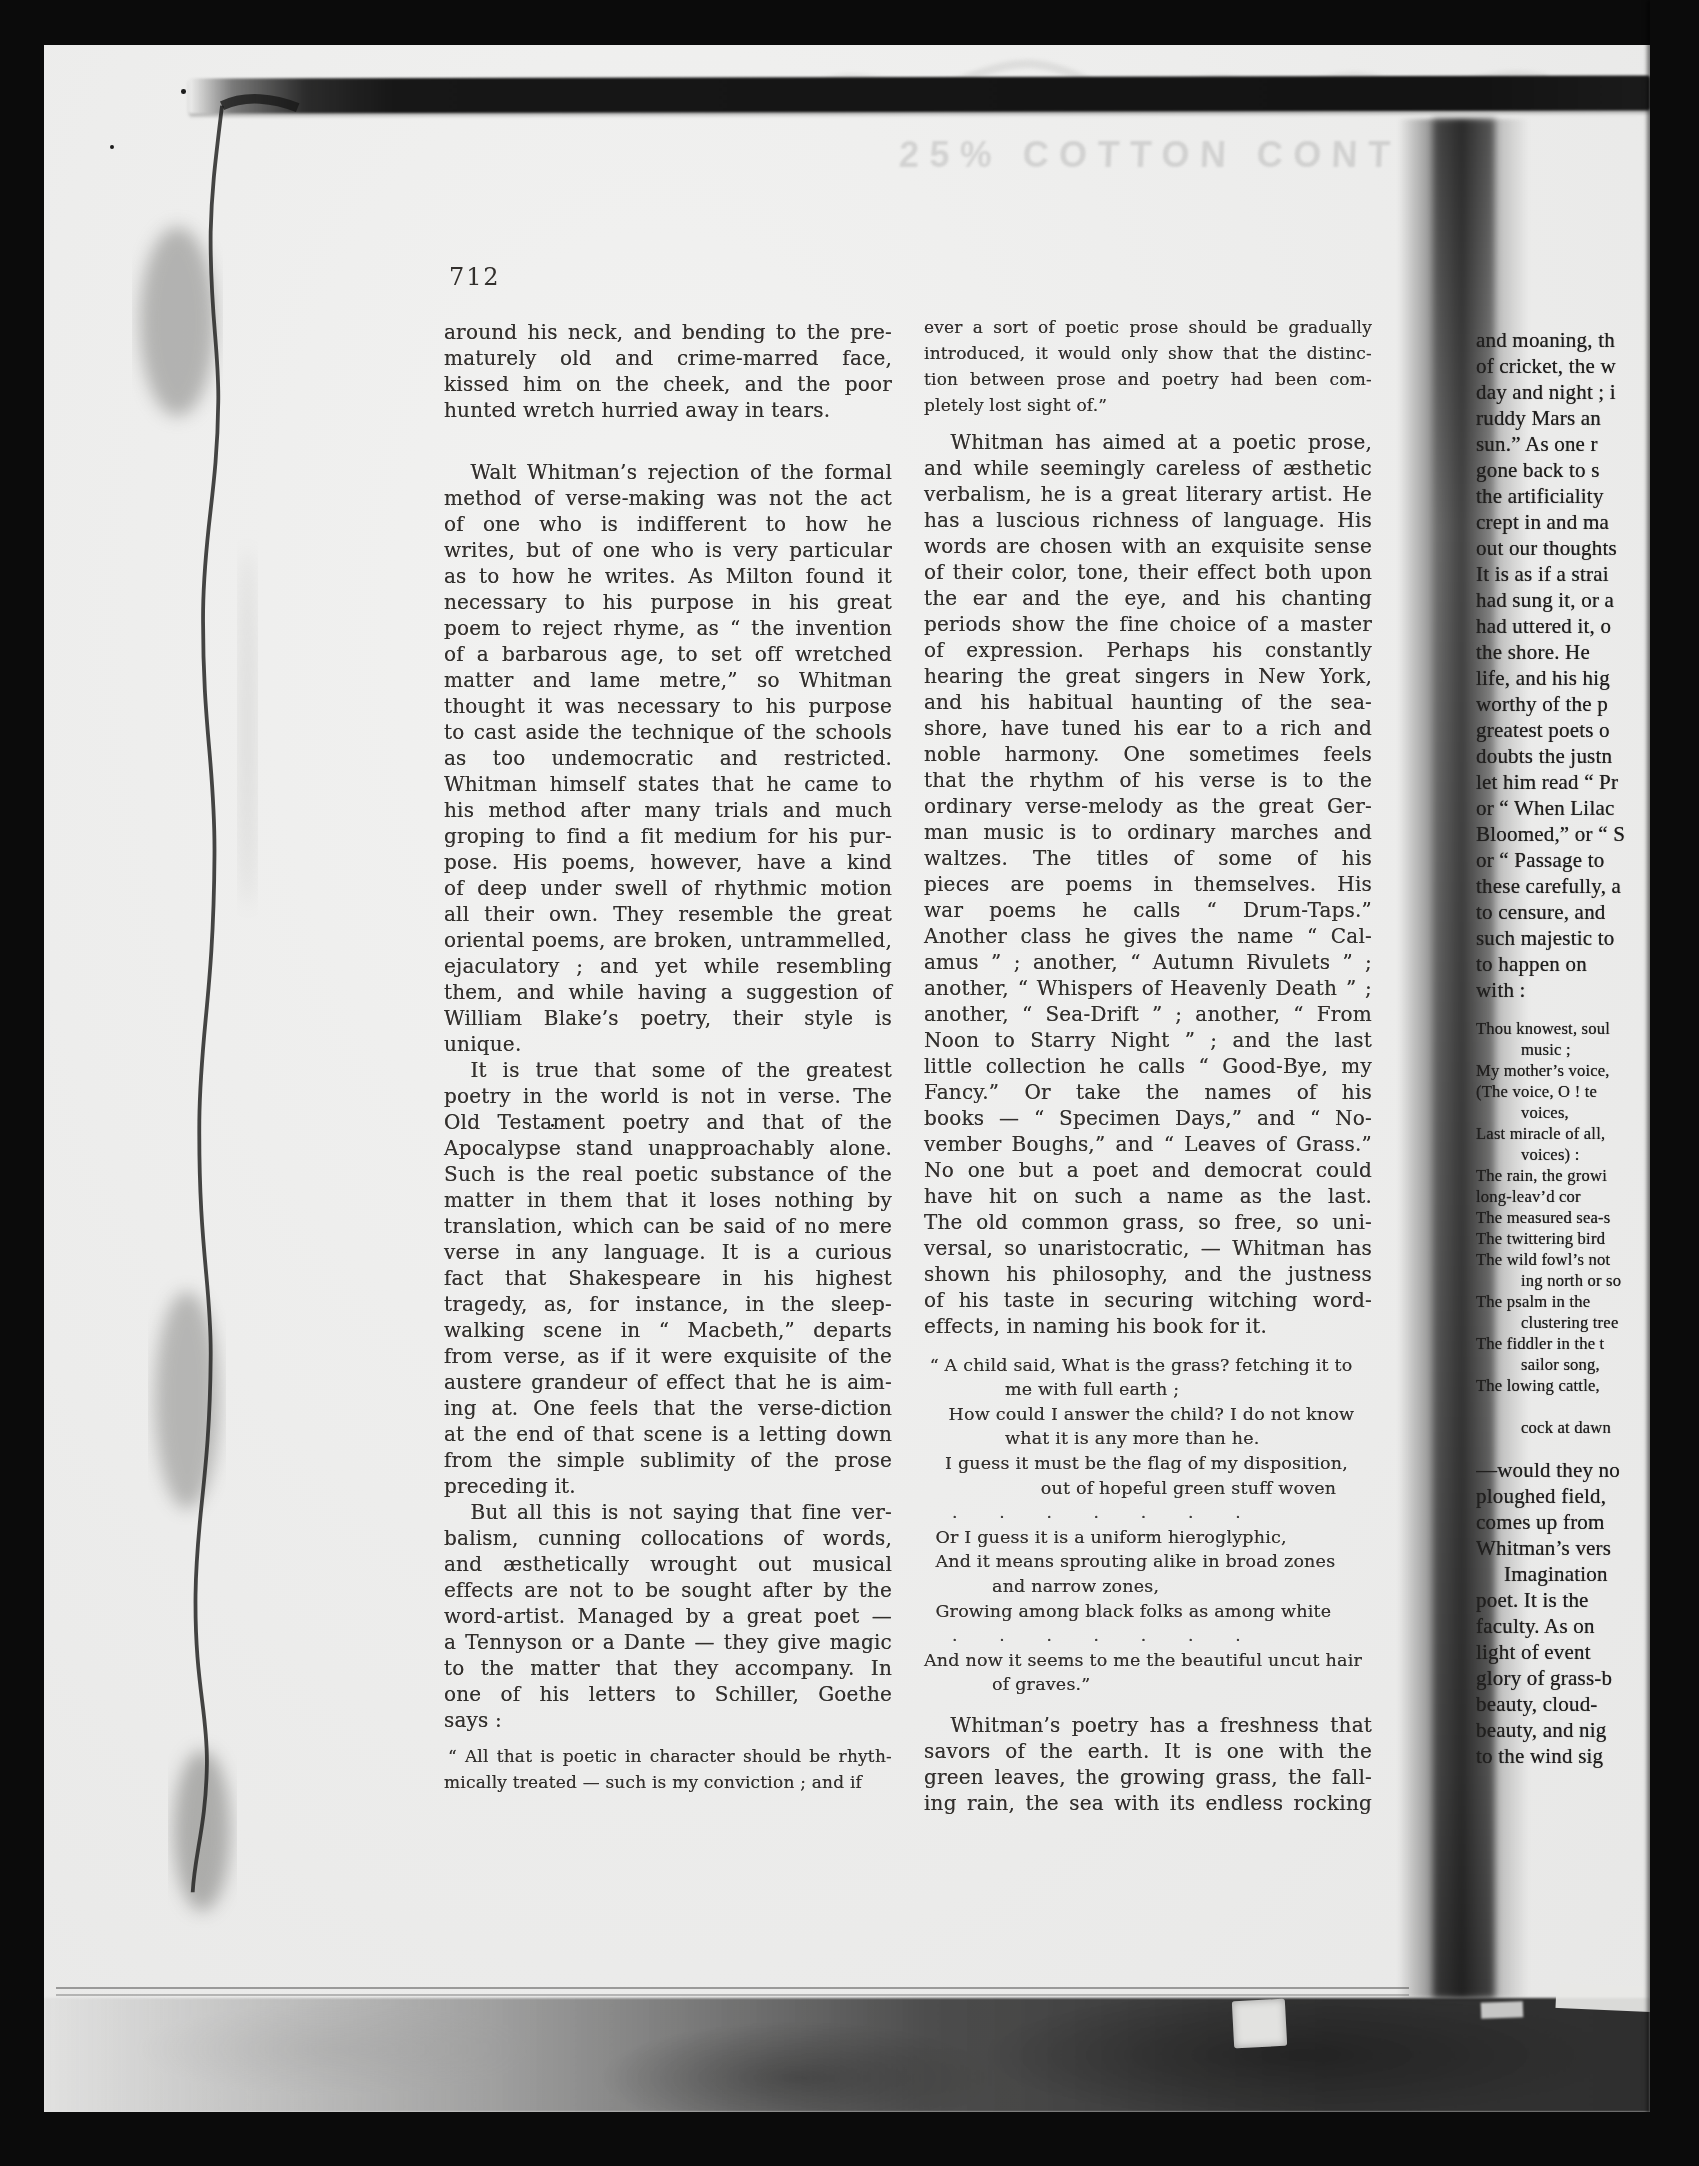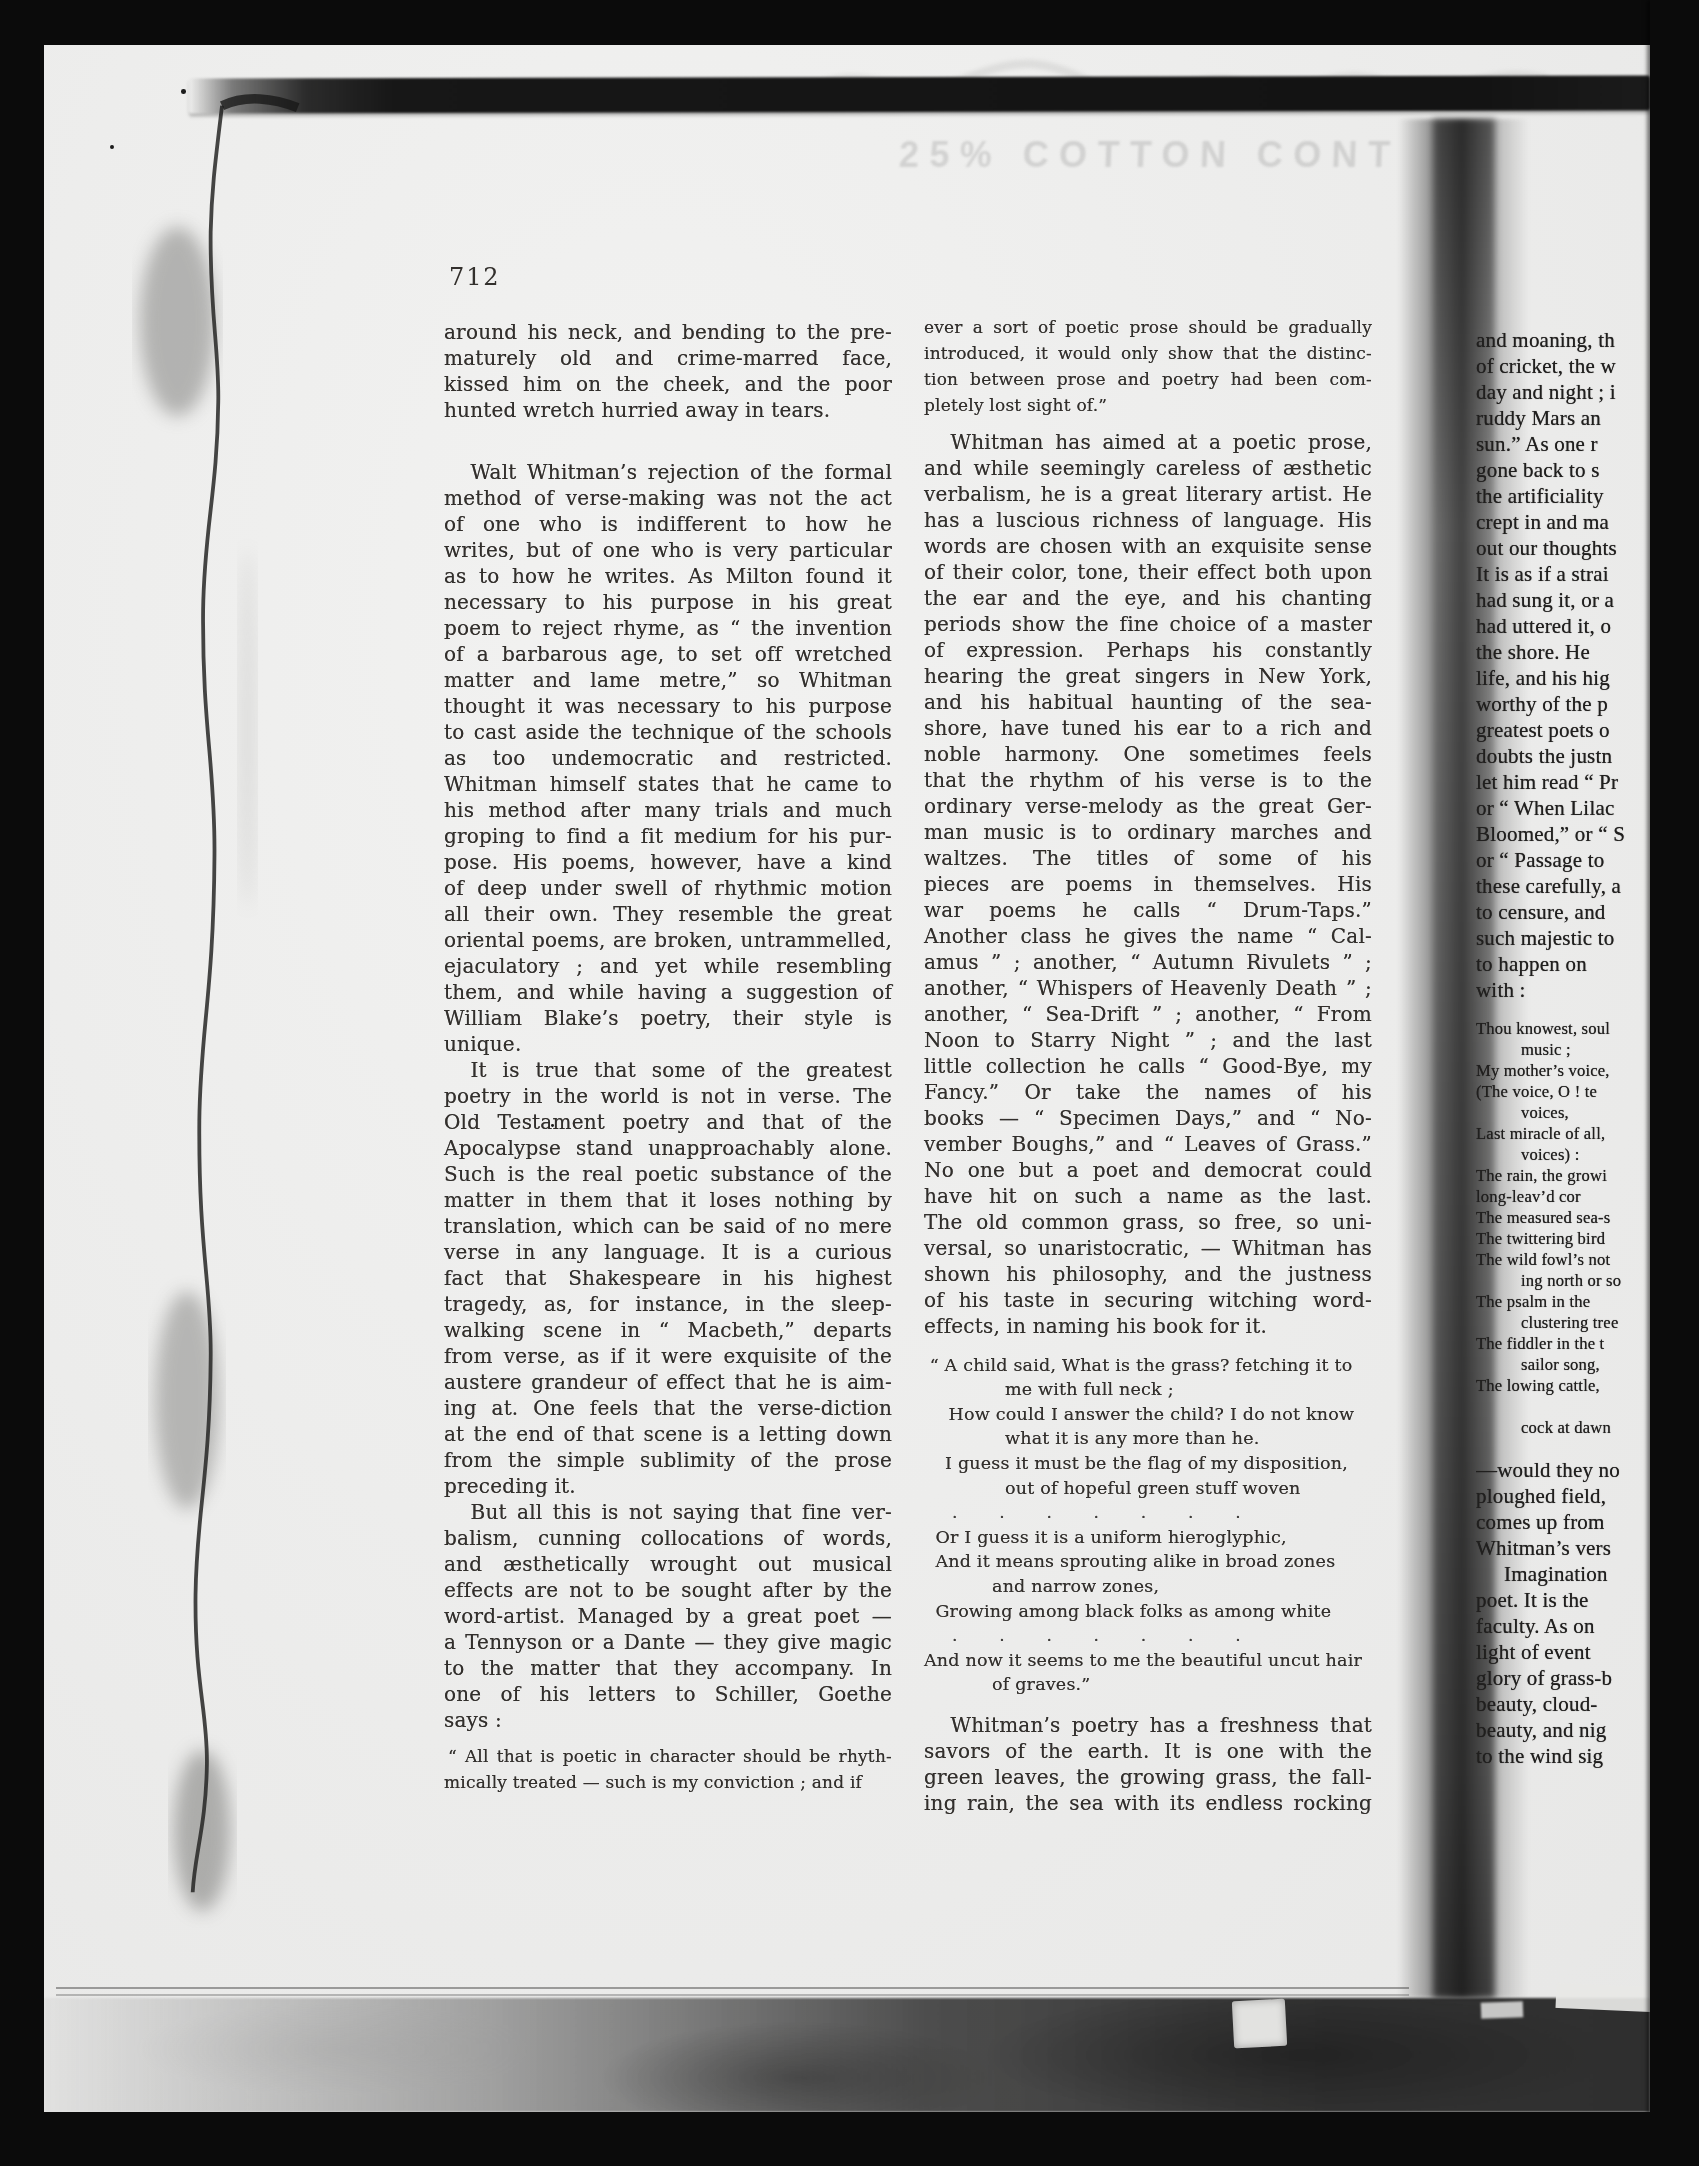--- a/index.html
+++ b/index.html
@@ -210,25 +210,25 @@
         <div class="j">vember Boughs,” and “ Leaves of Grass.”</div>
         <div class="j">No one but a poet and democrat could</div>
         <div class="j">have hit on such a name as the last.</div>
         <div class="j">The old common grass, so free, so uni-</div>
         <div class="j">versal, so unaristocratic, — Whitman has</div>
         <div class="j">shown his philosophy, and the justness</div>
         <div class="j">of his taste in securing witching word-</div>
         <div class="l">effects, in naming his book for it.</div>
         <div style="height: 13.2px;"></div>
         <div class="pm" style="margin-left: 5.7px;">“ A child said, What is the grass? fetching it to</div>
-        <div class="pm" style="margin-left: 81px;">me with full neck ;</div>
+        <div class="pm" style="margin-left: 81px;">me with full earth ;</div>
         <div class="pm" style="margin-left: 24.6px;">How could I answer the child?   I do not know</div>
         <div class="pm" style="margin-left: 81px;">what it is any more than he.</div>
         <div class="pm" style="margin-left: 21px;">I guess it must be the flag of my disposition,</div>
-        <div class="pm" style="margin-left: 81px;">out of hopeful green stuff woven</div>
+        <div class="pm" style="margin-left: 81px; text-align: center;">out of hopeful green stuff woven</div>
         <div class="dt" style="margin-left: 28px;">.   .   .   .   .   .   .</div>
         <div class="pm" style="margin-left: 11.4px;">Or I guess it is a uniform hieroglyphic,</div>
         <div class="pm" style="margin-left: 11.4px;">And it means sprouting alike in broad zones</div>
         <div class="pm" style="margin-left: 68px;">and narrow zones,</div>
         <div class="pm" style="margin-left: 11.4px;">Growing among black folks as among white</div>
         <div class="dt" style="margin-left: 28px;">.   .   .   .   .   .   .</div>
         <div class="pm">And now it seems to me the beautiful uncut hair</div>
         <div class="pm" style="margin-left: 68px;">of graves.”</div>
         <div style="height: 15px;"></div>
         <div class="j" style="margin-left: 26.5px;">Whitman’s poetry has a freshness that</div>

